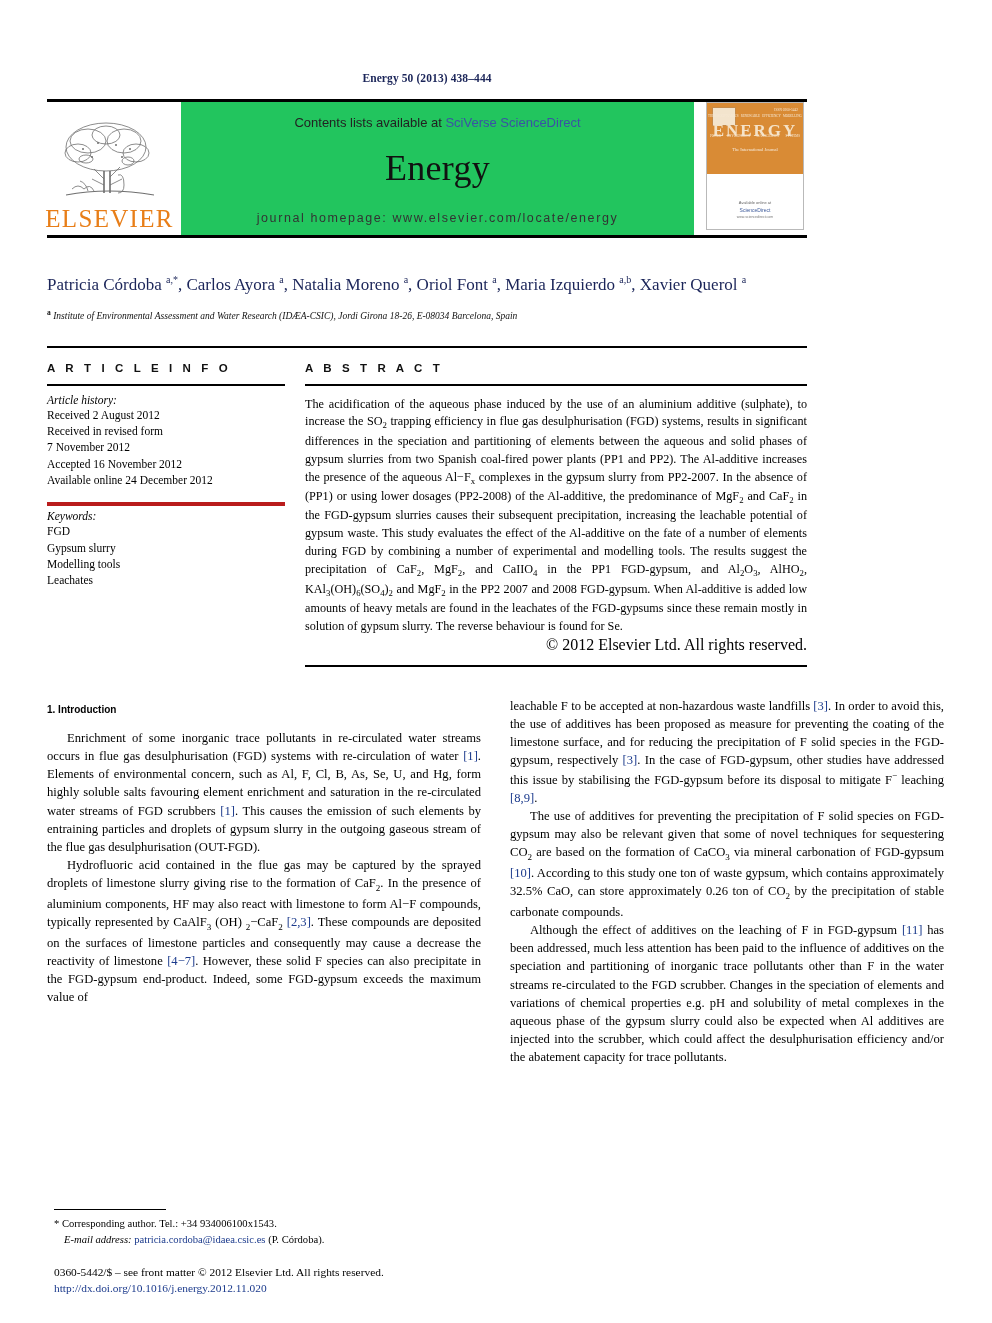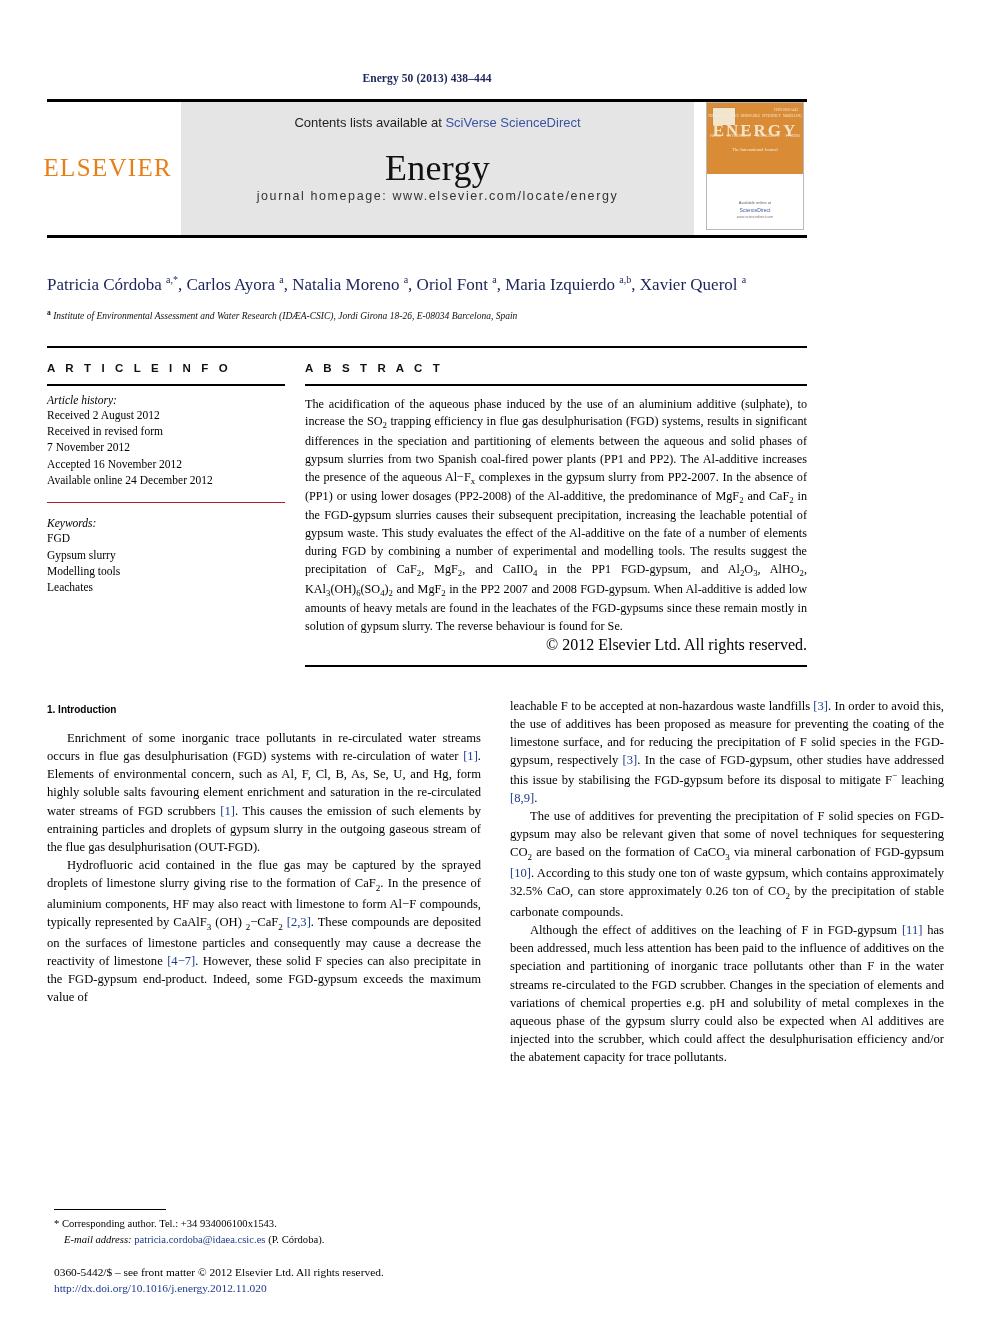--- a/index.html
+++ b/index.html
@@ -39,38 +39,38 @@
     margin-top: 15px;
     display: flex;
     align-items: stretch;
     border-top: 3px solid #000;
     height: 133px;
   }
   .logo-cell {
     width: 125px;
     flex: 0 0 125px;
     display: flex;
-    flex-direction: row;
+    flex-direction: column;
     align-items: center;
     justify-content: flex-end;
     padding-bottom: 4px;
     box-sizing: border-box;
   }
   .tree-svg { display:block; }
   .elsevier-word {
     font-family: "Liberation Serif", serif;
     font-size: 25px;
     letter-spacing: 1.3px;
     color: #E87E18;
     line-height: 1;
     margin-top: 1px;
   }
   .banner {
     flex: 1 1 auto;
-    background: #e5e5e5;
+    background: #22c55e;
     margin: 0 9px;
     display: flex;
     flex-direction: column;
     align-items: center;
     justify-content: flex-start;
     padding-top: 13px;
     box-sizing: border-box;
   }
   .banner-contents {
     font-size: 13px;
@@ -79,20 +79,21 @@
   }
   .banner-contents .sd-link { color: #3a53a4; }
   .banner-title {
     font-family: "Liberation Serif", serif;
     font-size: 36px;
     margin-top: 17px;
     letter-spacing: 0.3px;
     color: #111;
   }
   .banner-home {
+    margin-top: 22px;
     font-family: "Liberation Sans", sans-serif;
     font-size: 12.5px;
     letter-spacing: 1.6px;
     color: #333;
   }
   .cover-cell {
     width: 104px;
     flex: 0 0 104px;
     display: flex;
     align-items: flex-start;
@@ -210,21 +211,21 @@
   .info-rule { border-top: 2px solid #000; margin-top: 10px; margin-bottom: 8px; }
   .hist-label, .kw-label {
     font-style: italic;
     font-size: 11.5px;
     margin-bottom: 1px;
   }
   .hist-line, .kw-line {
     font-size: 11.5px;
     line-height: 1.42;
   }
-  .kw-block { margin-top: 14px; border-top: 1px solid #b91c1c; padding-top: 14px; }
+  .kw-block { margin-top: 14px; border-top: 4px solid #b91c1c; padding-top: 4px; }
   .abstract-rule { border-top: 2px solid #000; margin-top: 10px; margin-bottom: 10px; }
   .abstract-text {
     font-size: 12.2px;
     line-height: 1.47;
     text-align: justify;
   }
   .copyright {
     text-align: right;
     font-size: 16px;
   }

